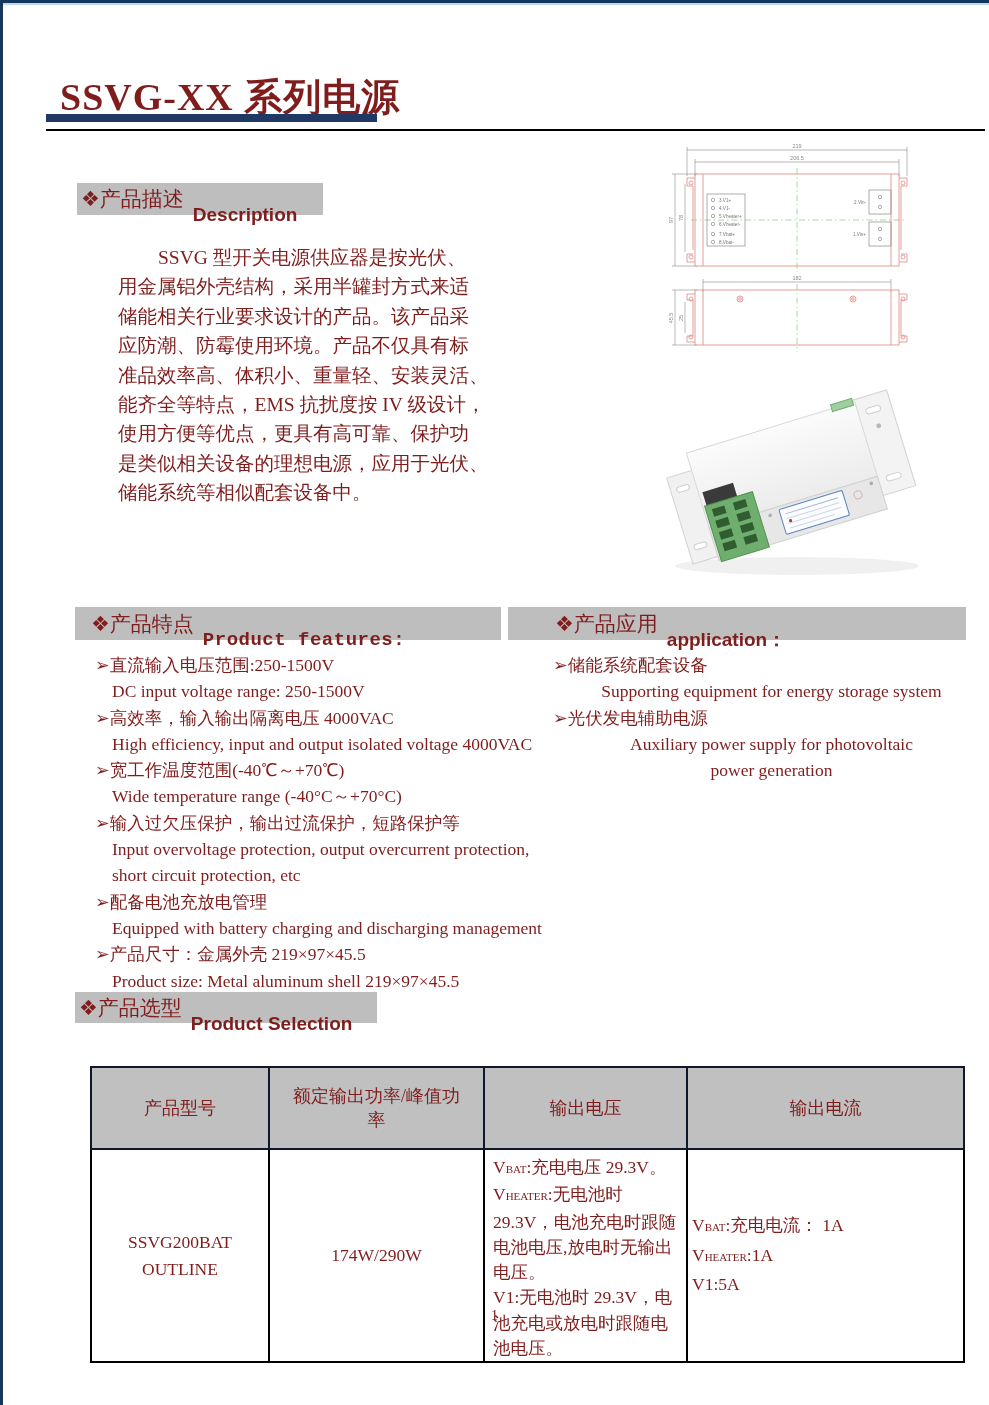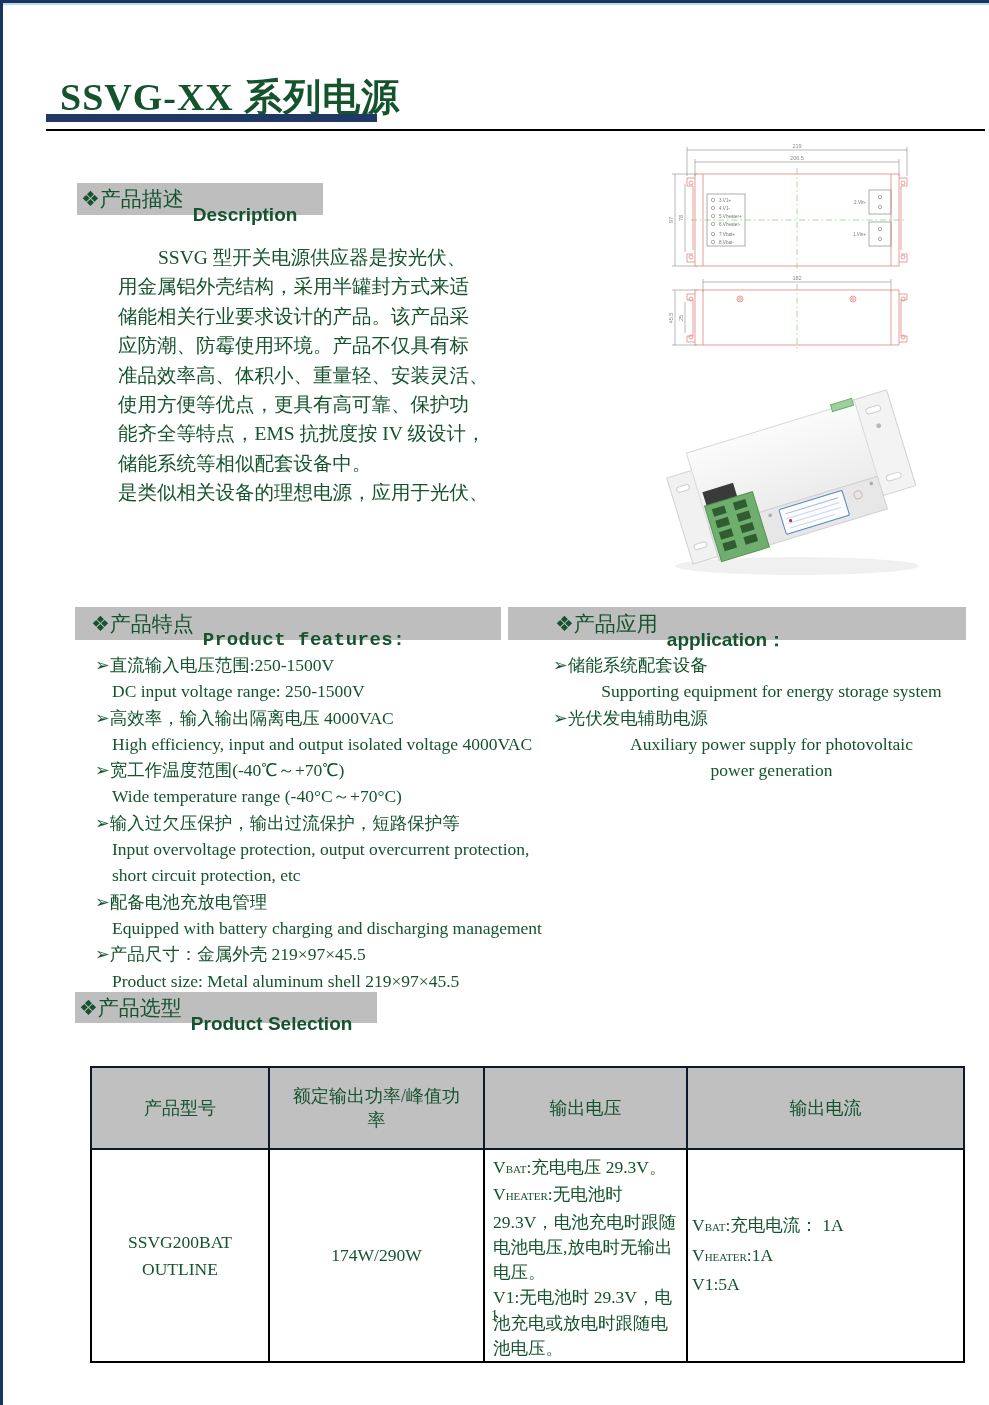--- a/index.html
+++ b/index.html
@@ -1,17 +1,17 @@
 <!DOCTYPE html>
 <html><head>
 <meta charset="utf-8">
 <style>
   html,body{margin:0;padding:0;background:#fff;}
   .page{position:relative;width:989px;height:1405px;background:#ffffff;overflow:hidden;
-        font-family:"Liberation Serif",serif;color:#14532d;}
+        font-family:"Liberation Serif",serif;color:#7f1d1d;}
   .top-bar{position:absolute;left:0;top:0;width:989px;height:3px;background:#17365D;}
   .top-bar-light{position:absolute;left:0;top:3px;width:989px;height:2px;background:#BDD7EE;}
   .left-bar{position:absolute;left:0;top:0;width:3px;height:1405px;background:#17365D;}
 
   .title{position:absolute;left:60px;top:72px;margin:0;font-size:38px;font-weight:bold;letter-spacing:1px;}
   .title-underline{position:absolute;left:46px;top:114px;width:331px;height:8px;background:#1F3864;}
   .title-rule{position:absolute;left:46px;top:129px;width:939px;height:2px;background:#000;}
 
   .band{position:absolute;background:#BEBEBE;display:flex;align-items:center;box-sizing:border-box;}
   .band-zh{font-size:21px;}
@@ -61,24 +61,24 @@
     <span class="band-zh">❖产品描述</span>
     <span class="band-en">Description</span>
   </div>
 
   <div class="desc">
     <div class="indent">SSVG 型开关电源供应器是按光伏、</div>
     <div>用金属铝外壳结构，采用半罐封方式来适</div>
     <div>储能相关行业要求设计的产品。该产品采</div>
     <div>应防潮、防霉使用环境。产品不仅具有标</div>
     <div>准品效率高、体积小、重量轻、安装灵活、</div>
+    <div>能齐全等特点，EMS 抗扰度按 IV 级设计，</div>
     <div>使用方便等优点，更具有高可靠、保护功</div>
-    <div>能齐全等特点，EMS 抗扰度按 IV 级设计，</div>
+    <div>是类似相关设备的理想电源，应用于光伏、</div>
     <div>储能系统等相似配套设备中。</div>
-    <div>是类似相关设备的理想电源，应用于光伏、</div>
   </div>
 
   <svg class="drawing" viewBox="0 0 305 218">
 
     <g stroke="#8a8a8a" stroke-width="0.6" fill="none">
       <line x1="42" y1="10" x2="262" y2="10"></line>
         <line x1="42" y1="7" x2="42" y2="36"></line>
         <line x1="262" y1="7" x2="262" y2="36"></line>
       <line x1="50" y1="22" x2="254" y2="22"></line>
         <line x1="50" y1="19" x2="50" y2="36"></line>

